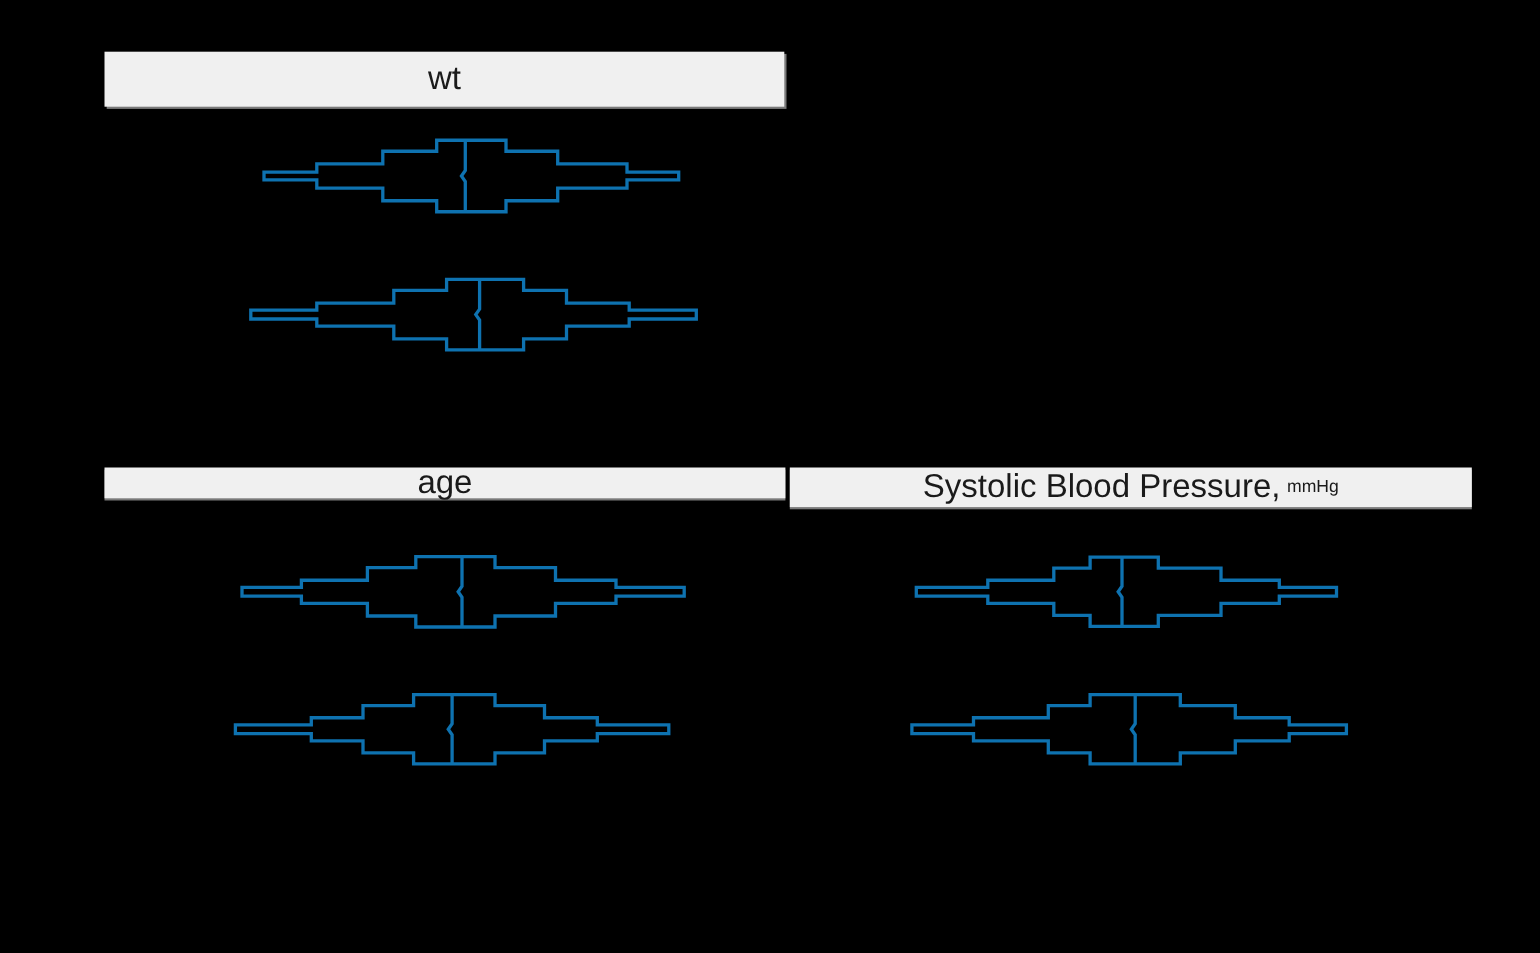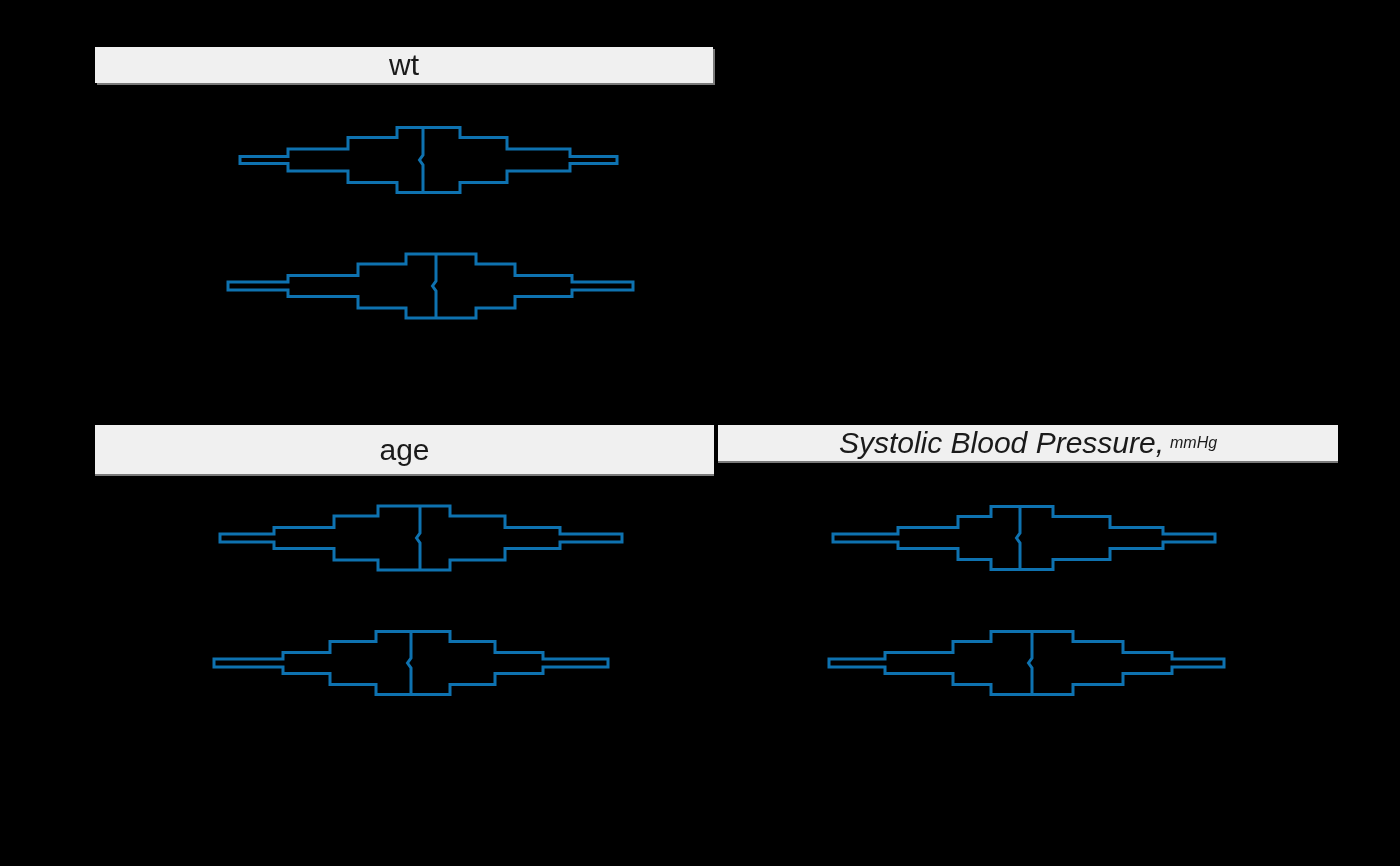--- a/index.html
+++ b/index.html
@@ -11,23 +11,23 @@
     font-family:"Liberation Sans", sans-serif;
   }
   .facet-header{
     position:absolute;
     background:#f0f0f0;
     box-shadow:0 2px 0 #7a7a7a;
     display:flex;align-items:center;justify-content:center;
     color:#1a1a1a;
     white-space:nowrap;
   }
-  .header-wt{left:95px;top:47px;width:618px;height:36px;box-shadow:2px 2px 0 #7a7a7a;}
-  .header-age{left:95px;top:425px;width:619px;height:49px;}
-  .header-sbp{left:718px;top:425px;width:620px;height:36px;font-style:italic;}
+  .header-wt{left:95px;top:47px;width:618px;height:50px;box-shadow:2px 2px 0 #7a7a7a;}
+  .header-age{left:95px;top:425px;width:619px;height:28px;}
+  .header-sbp{left:718px;top:425px;width:620px;height:36px;}
   .facet-title{font-size:30px;line-height:36px;}
   .facet-unit{font-size:16px;line-height:36px;margin-left:6px;}
   .facet-unit:empty{margin-left:0;}
   #plot-svg{position:absolute;left:0;top:0;}
 </style>
 </head>
 <body>
 
 <div class="canvas">
 

